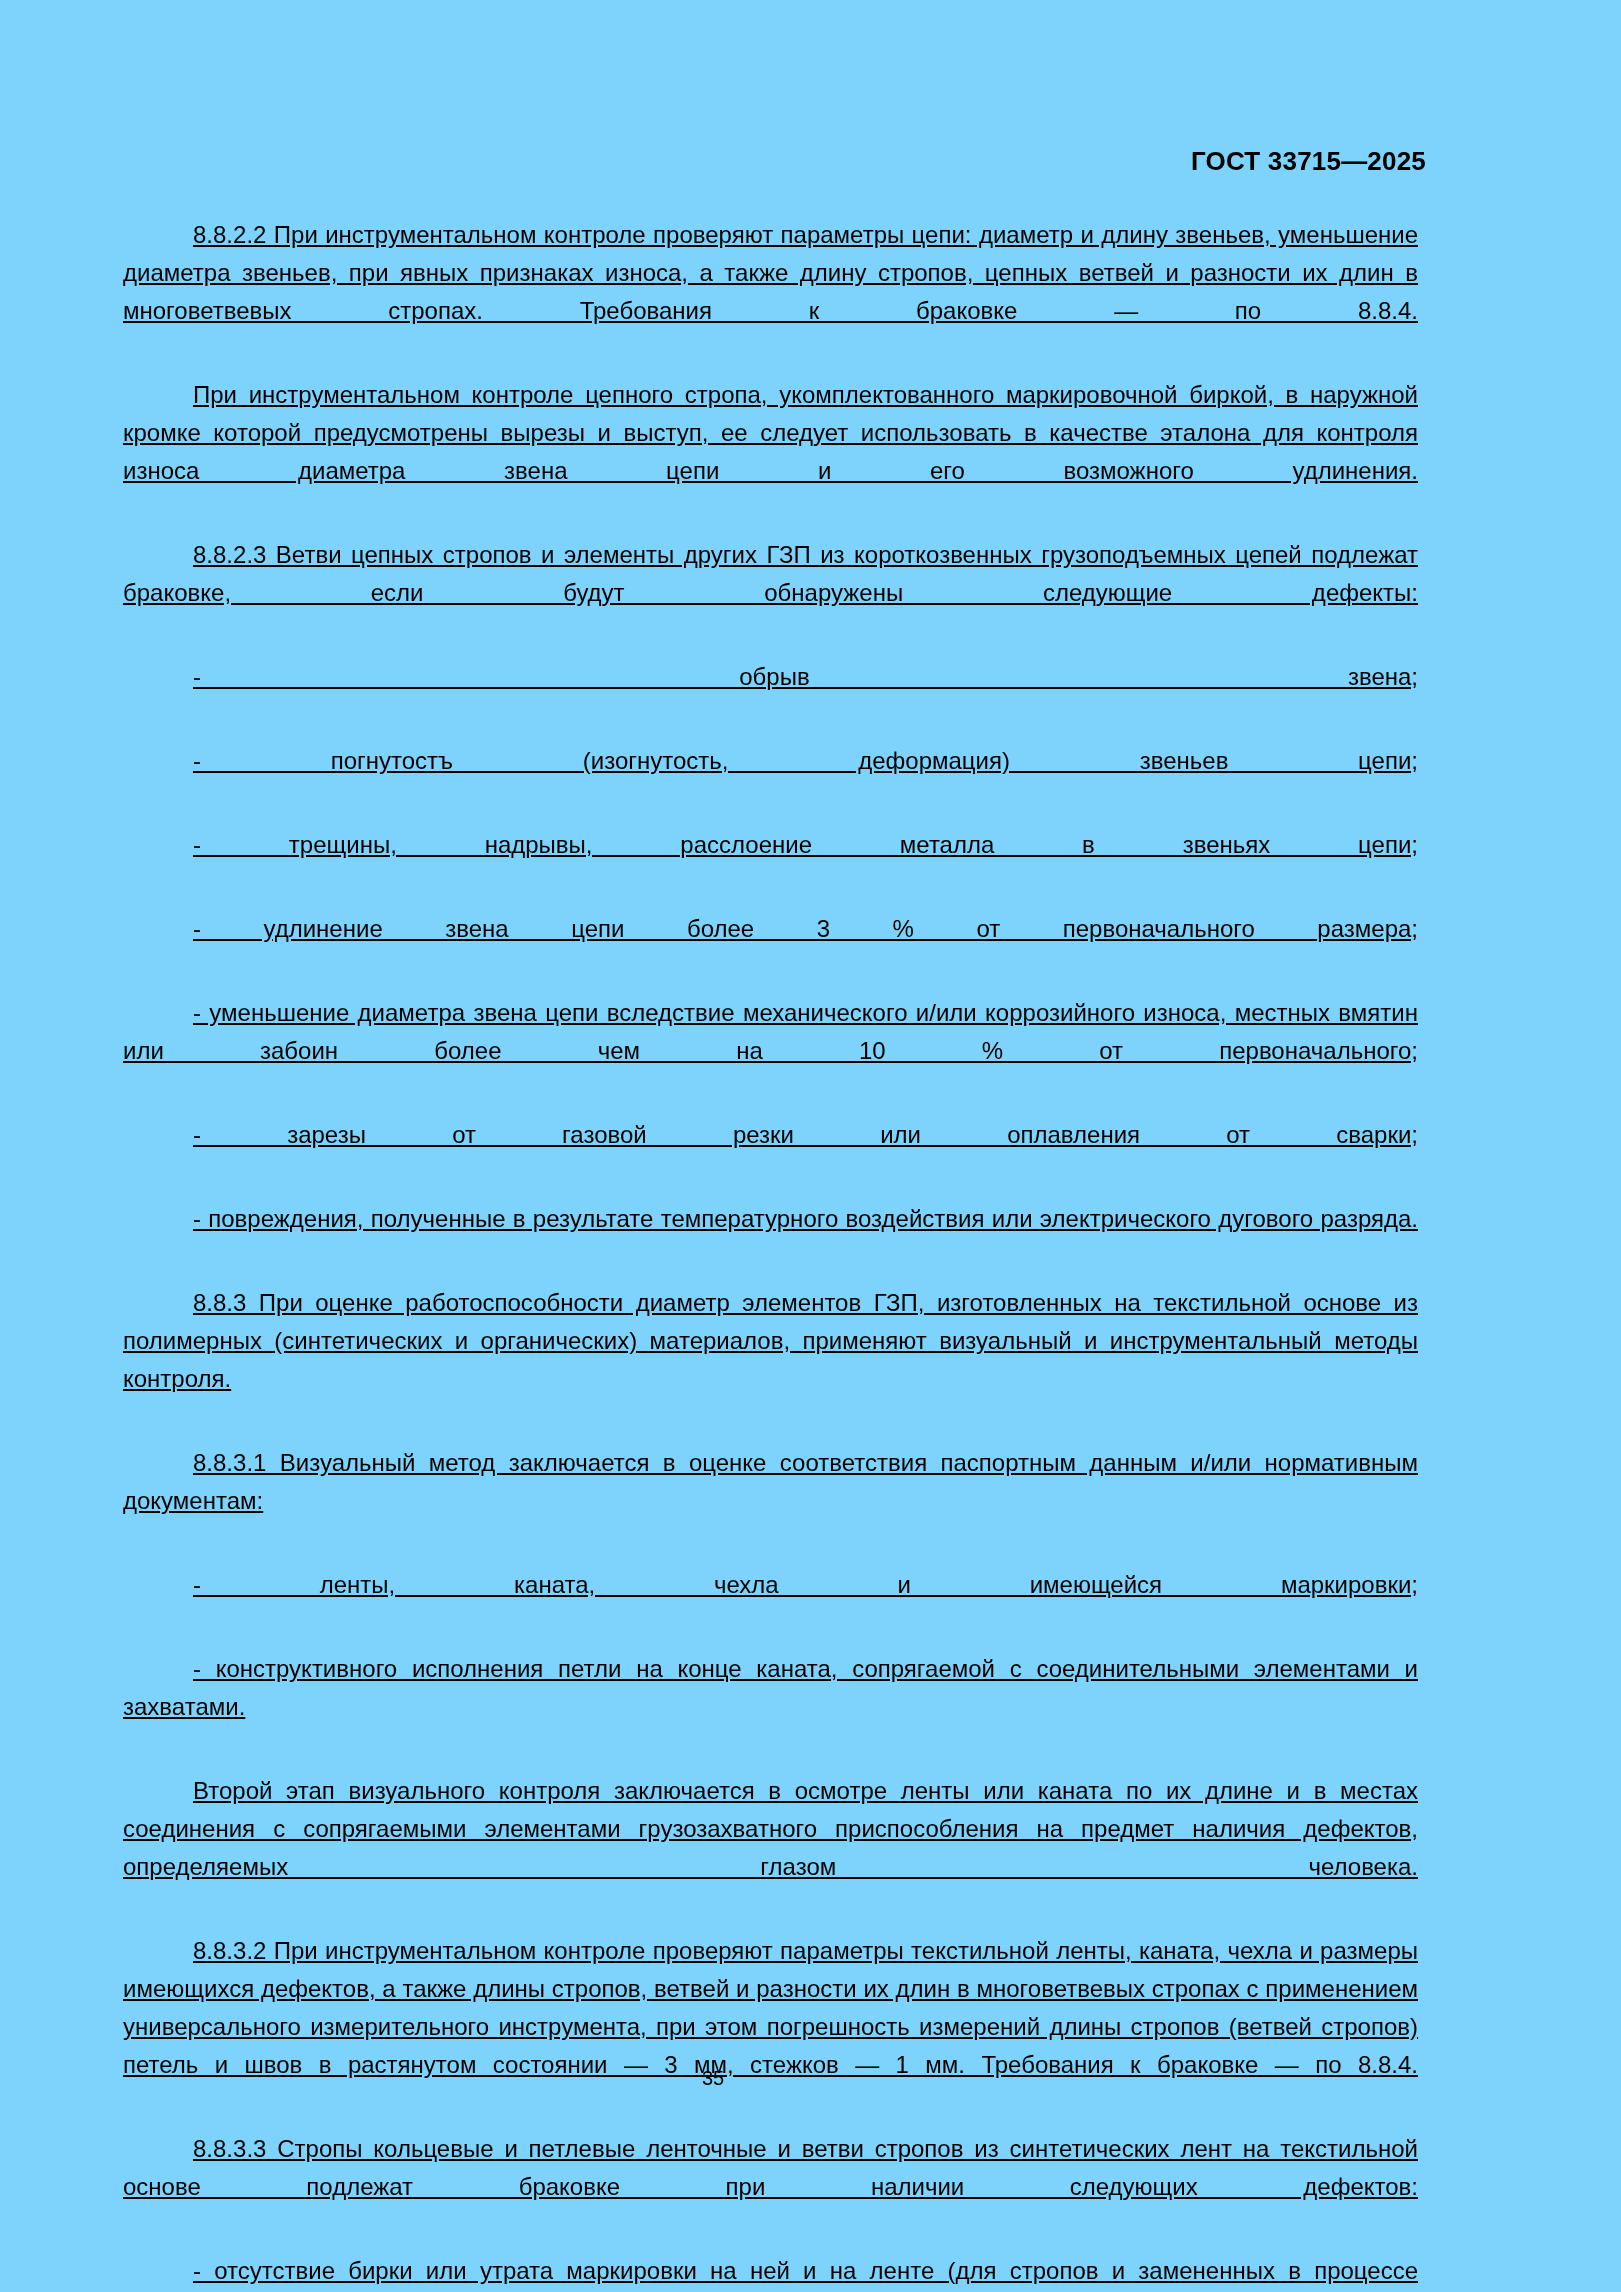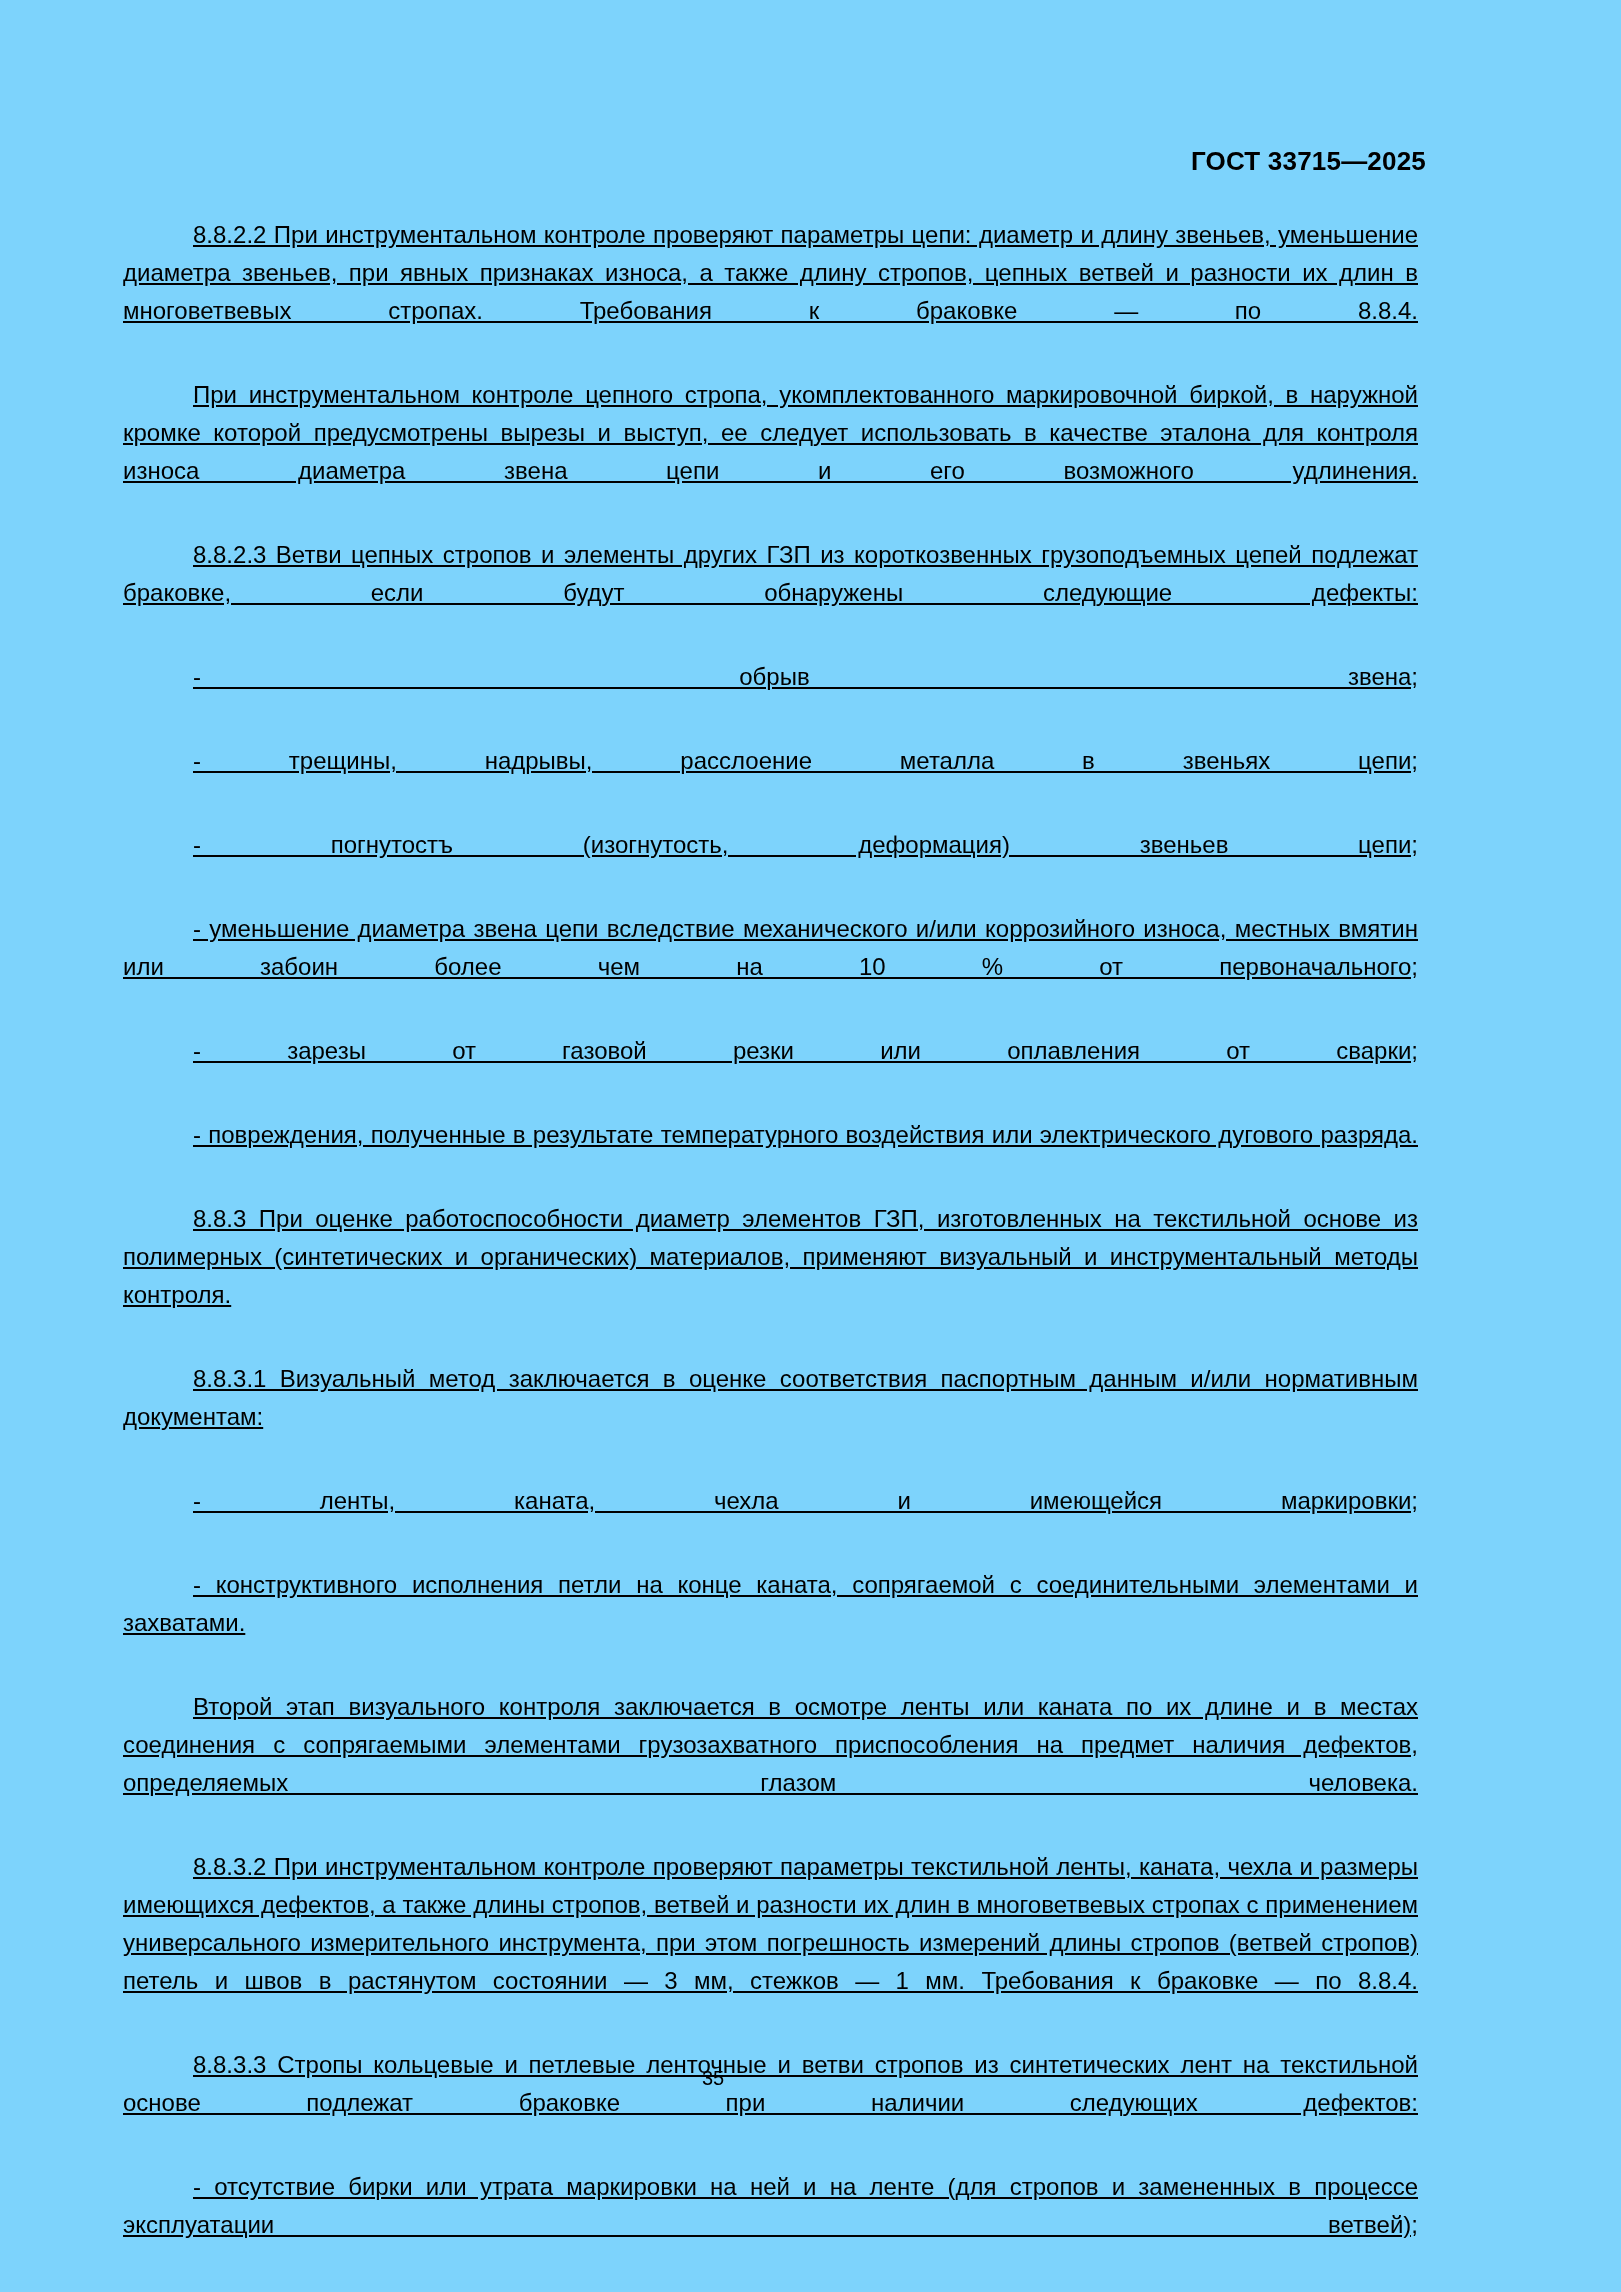--- a/index.html
+++ b/index.html
@@ -88,22 +88,23 @@
 
 <div class="page">
 
   <div class="page-header">ГОСТ 33715—2025</div>
 
   <div class="body-col" id="body-col">
       <p class="para">8.8.2.2 При инструментальном контроле проверяют параметры цепи: диаметр и длину звеньев, уменьшение диаметра звеньев, при явных признаках износа, а также длину стропов, цепных ветвей и разности их длин в многоветвевых стропах. Требования к браковке — по 8.8.4.</p>
       <p class="para">При инструментальном контроле цепного стропа, укомплектованного маркировочной биркой, в наружной кромке которой предусмотрены вырезы и выступ, ее следует использовать в качестве эталона для контроля износа диаметра звена цепи и его возможного удлинения.</p>
       <p class="para">8.8.2.3 Ветви цепных стропов и элементы других ГЗП из короткозвенных грузоподъемных цепей подлежат браковке, если будут обнаружены следующие дефекты:</p>
       <p class="item">- обрыв звена;</p>
+      <p class="item">- погнутостъ (изогнутость, деформация) звеньев цепи;</p>
       <p class="item">- трещины, надрывы, расслоение металла в звеньях цепи;</p>
-      <p class="item">- погнутостъ (изогнутость, деформация) звеньев цепи;</p>
+      <p class="item">- удлинение звена цепи более 3 % от первоначального размера;</p>
       <p class="item">- уменьшение диаметра звена цепи вследствие механического и/или коррозийного износа, местных вмятин или забоин более чем на 10 % от первоначального;</p>
       <p class="item">- зарезы от газовой резки или оплавления от сварки;</p>
       <p class="item">- повреждения, полученные в результате температурного воздействия или электрического дугового разряда.</p>
       <p class="para">8.8.3 При оценке работоспособности диаметр элементов ГЗП, изготовленных на текстильной основе из полимерных (синтетических и органических) материалов, применяют визуальный и инструментальный методы контроля.</p>
       <p class="para">8.8.3.1 Визуальный метод заключается в оценке соответствия паспортным данным и/или нормативным документам:</p>
       <p class="item">- ленты, каната, чехла и имеющейся маркировки;</p>
       <p class="item">- конструктивного исполнения петли на конце каната, сопрягаемой с соединительными элементами и захватами.</p>
       <p class="para">Второй этап визуального контроля заключается в осмотре ленты или каната по их длине и в местах соединения с сопрягаемыми элементами грузозахватного приспособления на предмет наличия дефектов, определяемых глазом человека.</p>
       <p class="para">8.8.3.2 При инструментальном контроле проверяют параметры текстильной ленты, каната, чехла и размеры имеющихся дефектов, а также длины стропов, ветвей и разности их длин в многоветвевых стропах с применением универсального измерительного инструмента, при этом погрешность измерений длины стропов (ветвей стропов) петель и швов в растянутом состоянии — 3 мм, стежков — 1 мм. Требования к браковке — по 8.8.4.</p>
       <p class="para">8.8.3.3 Стропы кольцевые и петлевые ленточные и ветви стропов из синтетических лент на текстильной основе подлежат браковке при наличии следующих дефектов:</p>

